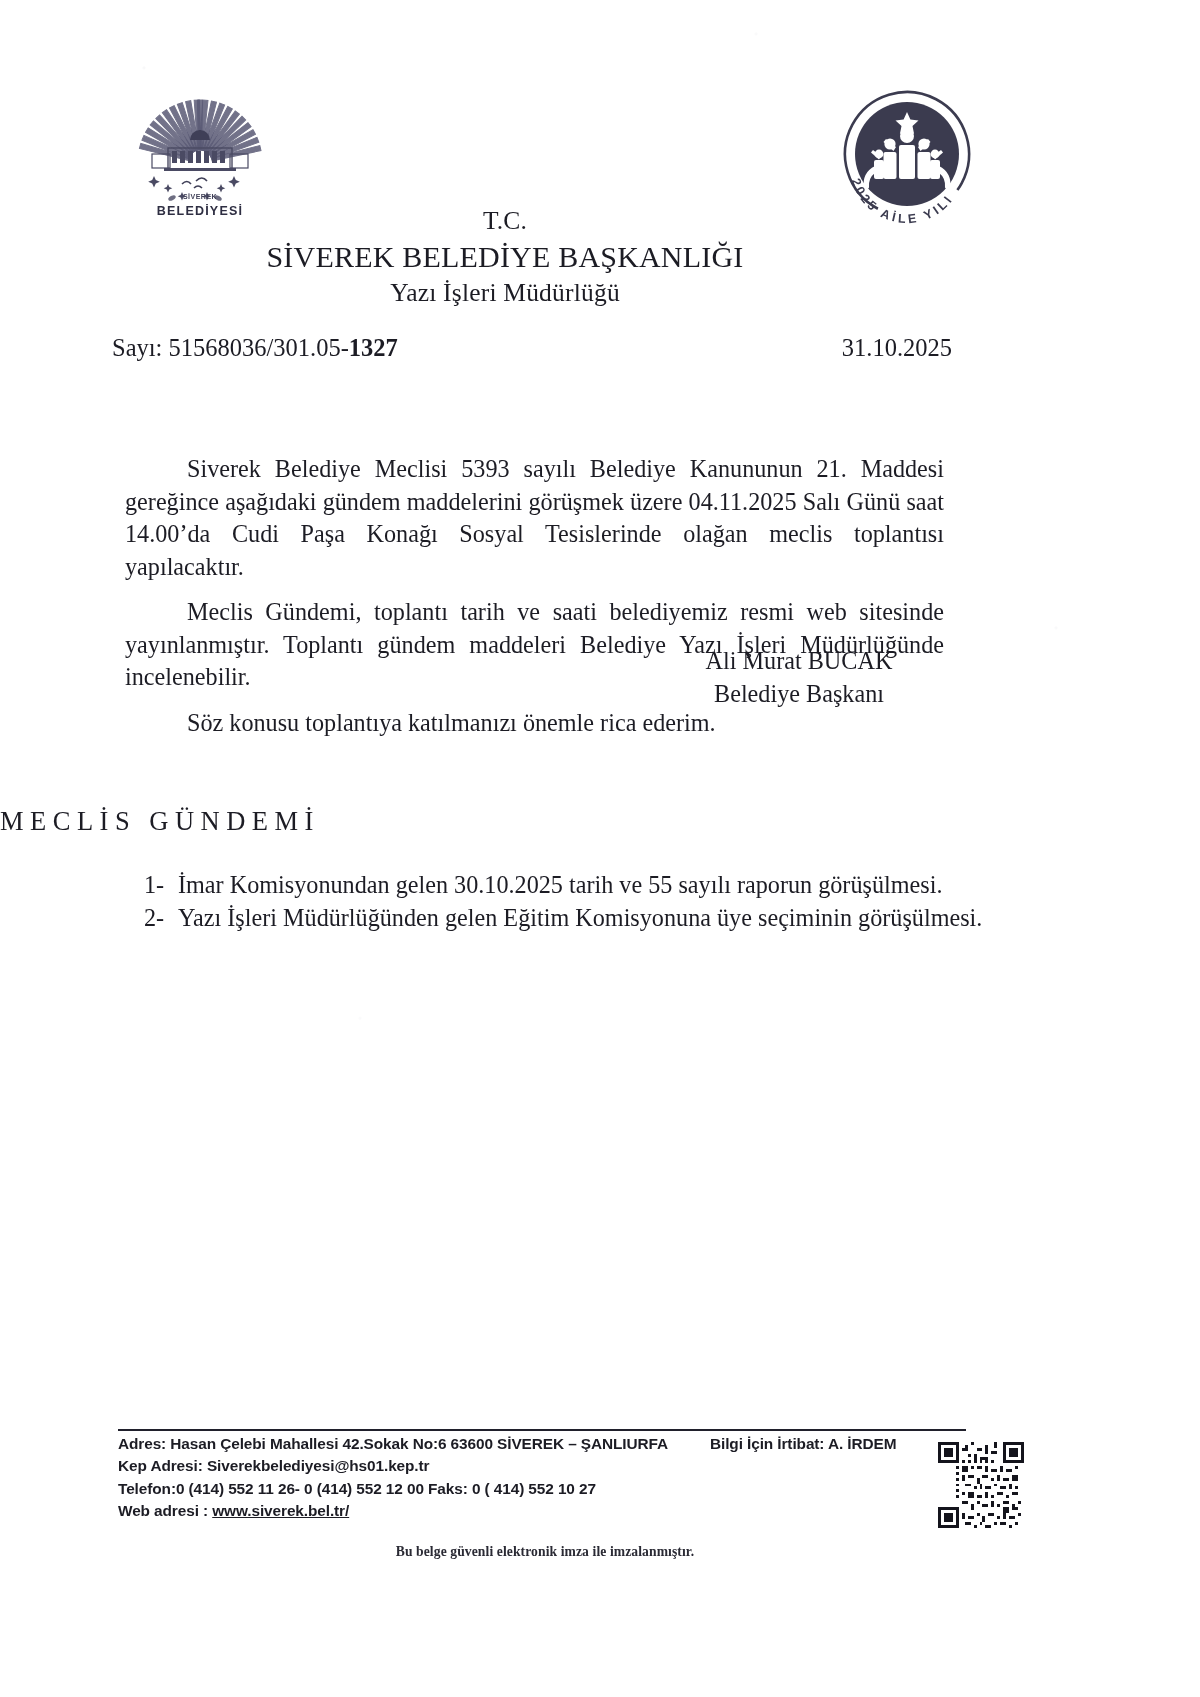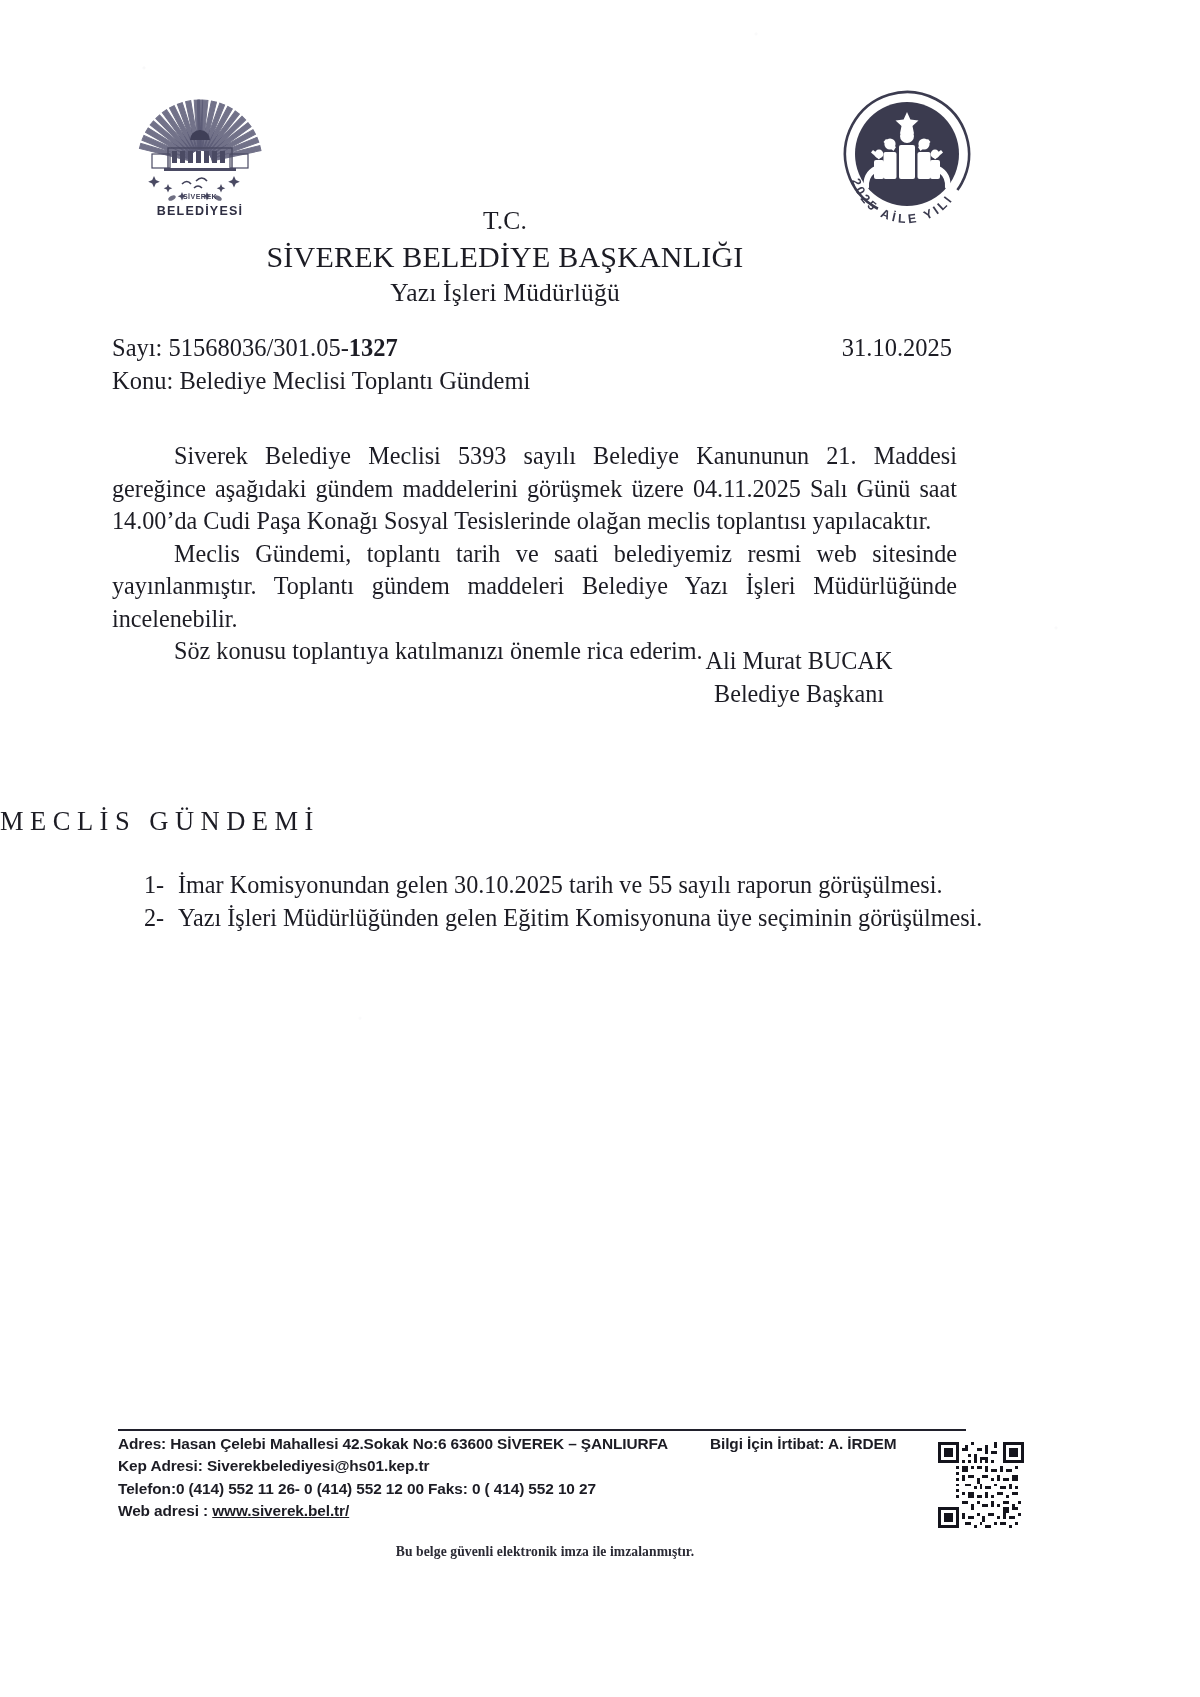--- a/index.html
+++ b/index.html
@@ -85,21 +85,21 @@
   .body-text {
     position: absolute;
     left: 112px;
     top: 440px;
     width: 845px;
     font-size: 24.2px;
     line-height: 1.345;
     text-align: justify;
   }
   .body-text p {
-    margin: 0;
+    margin: 13px;
     text-indent: 62px;
   }
 
   
   .signature {
     position: absolute;
     left: 640px;
     top: 644px;
     width: 318px;
     text-align: center;
@@ -311,24 +311,20 @@
     <div class="h-line">Yazı İşleri Müdürlüğü</div>
   </div>
 
   <div class="meta">
     <div class="meta-row">
       <div>
         <span>Sayı:</span>
         <span>51568036/301.05-</span><b>1327</b>
       </div>
       <div>31.10.2025</div>
-    </div>
-    <div class="konu">
-      <span>Konu:</span>
-      <span>Belediye Meclisi Toplantı Gündemi</span>
     </div>
   </div>
 
   <div class="body-text">
     <p>Siverek Belediye Meclisi 5393 sayılı Belediye Kanununun 21. Maddesi gereğince aşağıdaki gündem maddelerini görüşmek üzere 04.11.2025 Salı Günü saat 14.00’da Cudi Paşa Konağı Sosyal Tesislerinde olağan meclis toplantısı yapılacaktır.</p>
     <p>Meclis Gündemi, toplantı tarih ve saati belediyemiz resmi web sitesinde yayınlanmıştır. Toplantı gündem maddeleri Belediye Yazı İşleri Müdürlüğünde incelenebilir.</p>
     <p>Söz konusu toplantıya katılmanızı önemle rica ederim.</p>
   </div>
 
   <div class="signature">

